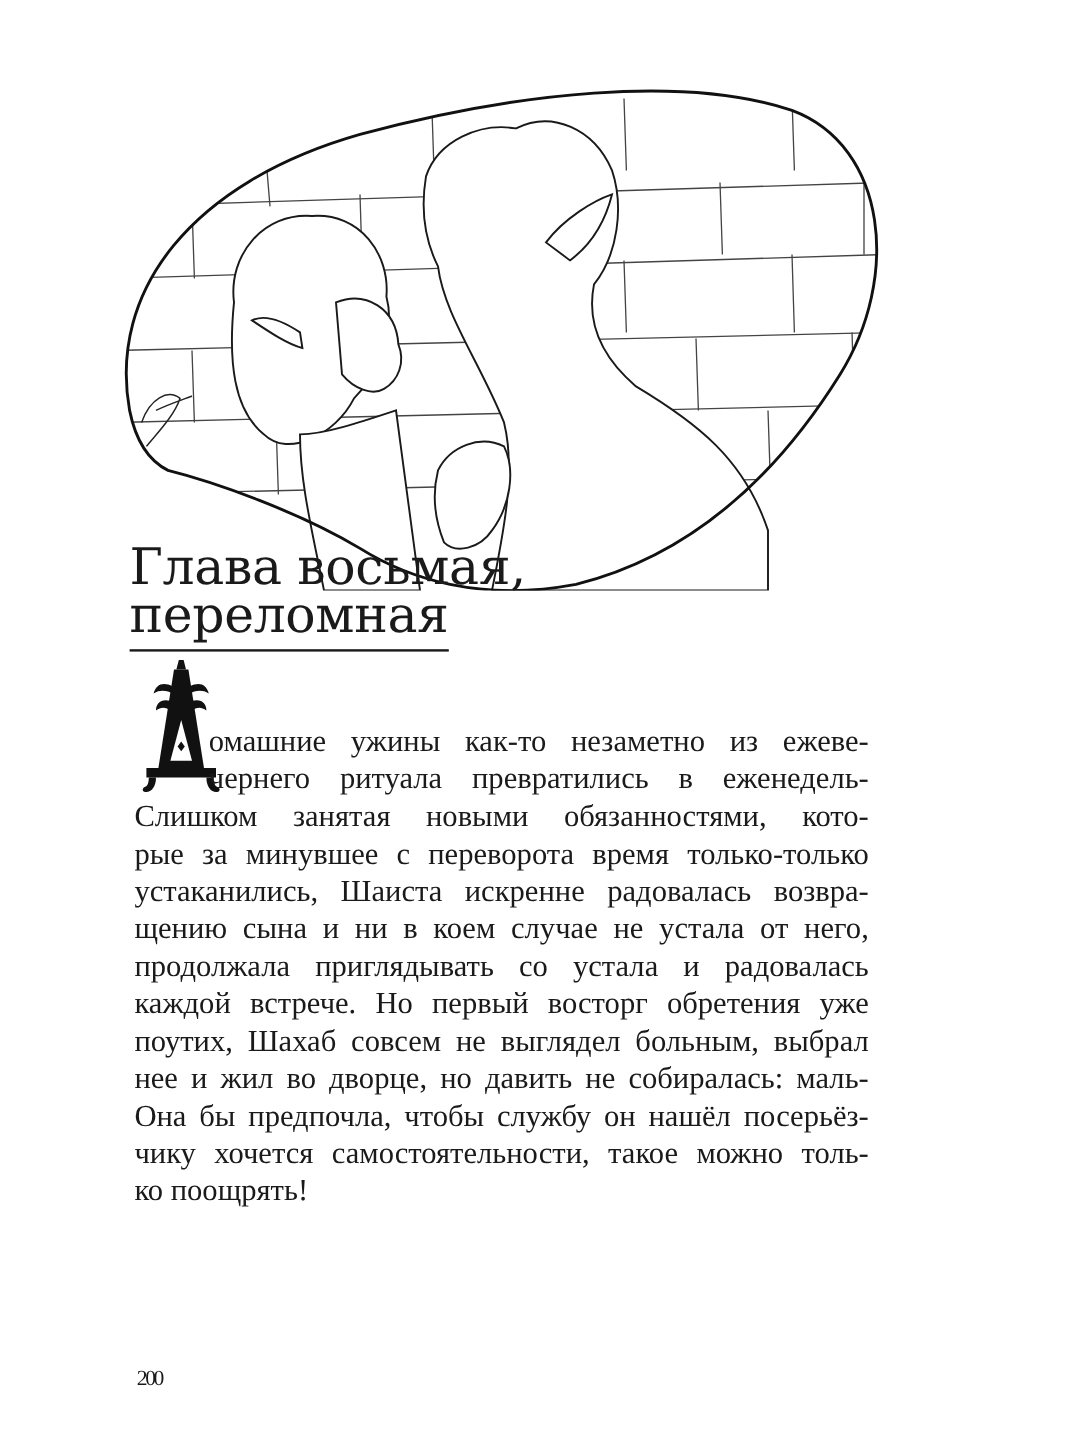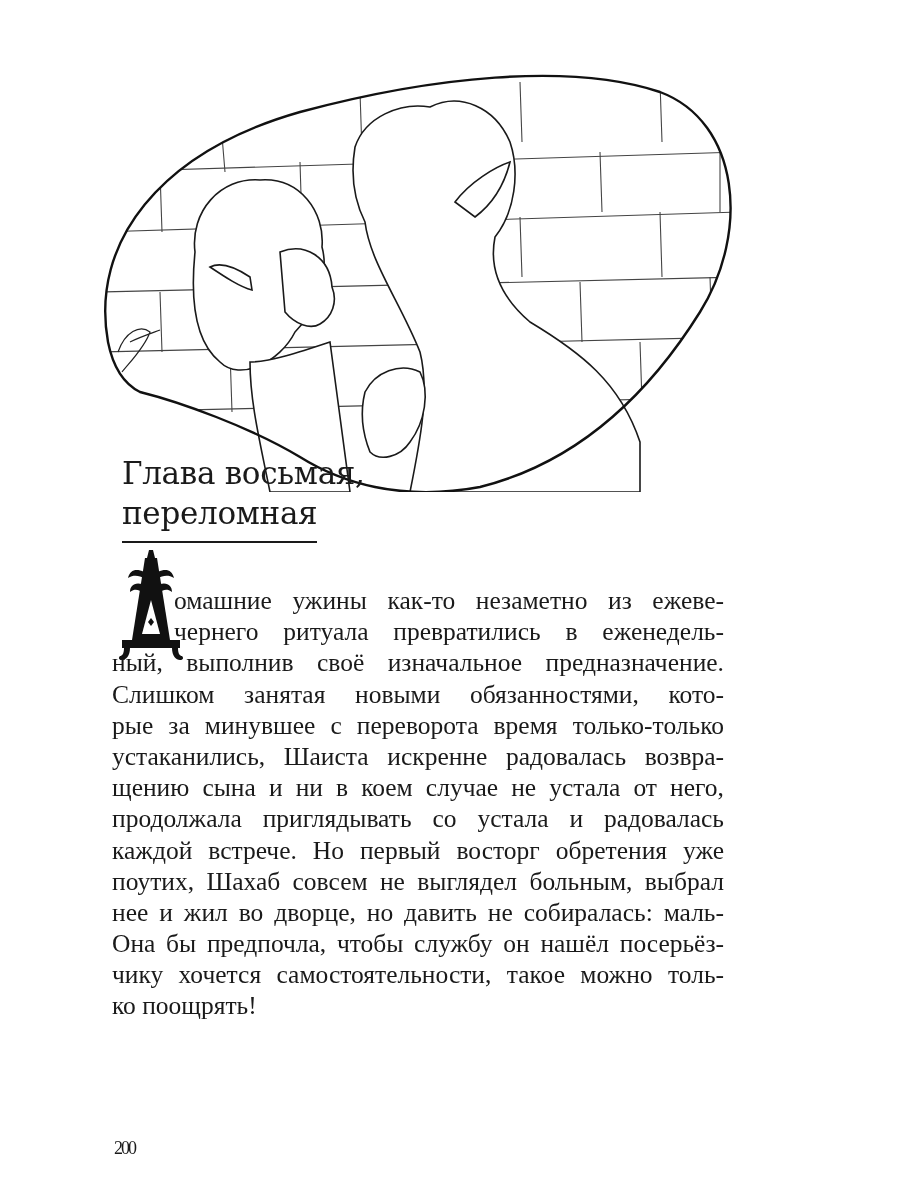--- a/index.html
+++ b/index.html
@@ -20,45 +20,45 @@
       top: 62px;
       width: 640px;
       height: 430px;
     }
     .illustration svg {
       width: 100%;
       height: 100%;
     }
     .chapter-title {
       position: absolute;
-      left: 122px;
+      left: 108px;
       top: 453px;
       font-family: "DejaVu Serif", serif;
-      font-size: 31px;
+      font-size: 42px;
       line-height: 40px;
       color: #1a1a1a;
       letter-spacing: -0.3px;
     }
     .chapter-title .line2 {
       display: inline-block;
       border-bottom: 2px solid #1a1a1a;
       line-height: 34px;
       padding-bottom: 11px;
     }
     .drop-cap {
       position: absolute;
       left: 118px;
       top: 548px;
       width: 66px;
       height: 116px;
     }
     .body-text {
       position: absolute;
       left: 112px;
-      top: 585px;
+      top: 602px;
       width: 612px;
       font-family: "Liberation Serif", serif;
       font-size: 25.5px;
       line-height: 31.2px;
       color: #1a1a1a;
     }
     .body-text .line {
       display: block;
       white-space: nowrap;
       text-align: justify;
@@ -155,21 +155,20 @@
       <path d="M 6 100 L 12 100 C 12 108 8 112 4 112 C 1 112 0 110 2 108 C 4 108 6 106 6 100 Z"></path>
       <path d="M 54 100 L 60 100 C 60 106 62 108 64 108 C 66 110 65 112 62 112 C 58 112 54 108 54 100 Z"></path>
     </g>
   </svg>
   <span style="position:absolute;width:1px;height:1px;overflow:hidden;clip:rect(0 0 0 0);">Д</span>
 </div>
 
 <div class="body-text">
   <span class="line indent">омашние ужины как-то незаметно из ежеве-</span>
   <span class="line indent">чернего ритуала превратились в еженедель-</span>
-  <span class="line">ный, выполнив своё изначальное предназначение.</span>
   <span class="line">Слишком занятая новыми обязанностями, кото-</span>
   <span class="line">рые за минувшее с переворота время только-только</span>
   <span class="line">устаканились, Шаиста искренне радовалась возвра-</span>
   <span class="line">щению сына и ни в коем случае не устала от него,</span>
   <span class="line">продолжала приглядывать со устала и радовалась</span>
   <span class="line">каждой встрече. Но первый восторг обретения уже</span>
   <span class="line">поутих, Шахаб совсем не выглядел больным, выбрал</span>
   <span class="line">нее и жил во дворце, но давить не собиралась: маль-</span>
   <span class="line">Она бы предпочла, чтобы службу он нашёл посерьёз-</span>
   <span class="line">чику хочется самостоятельности, такое можно толь-</span>

